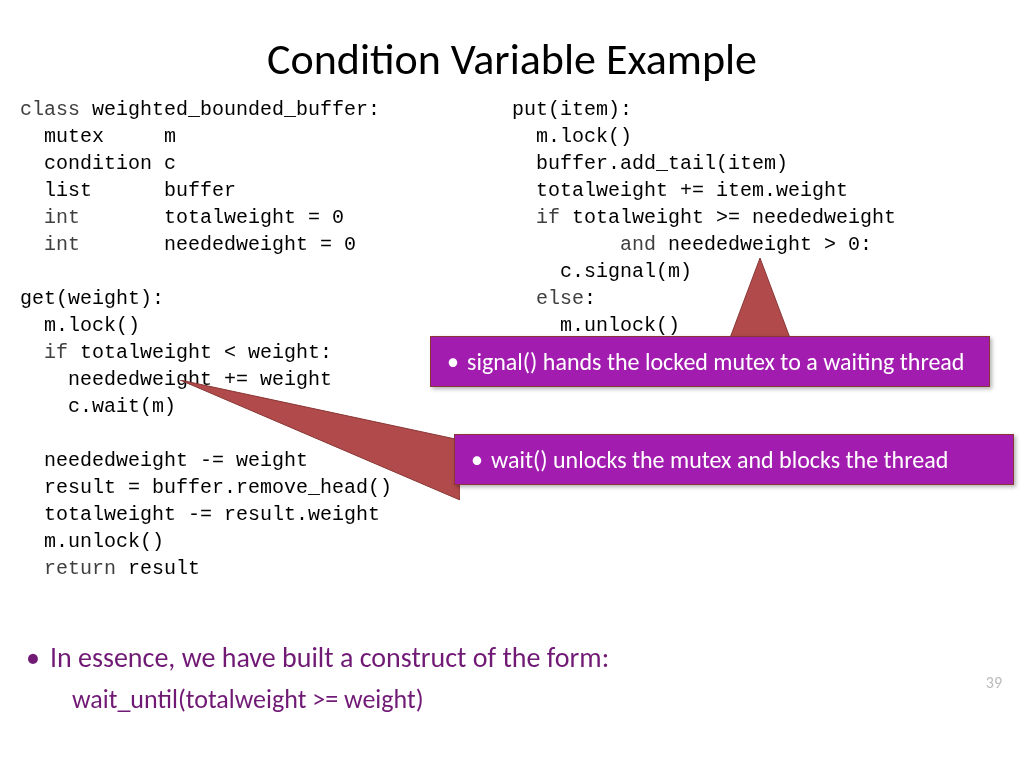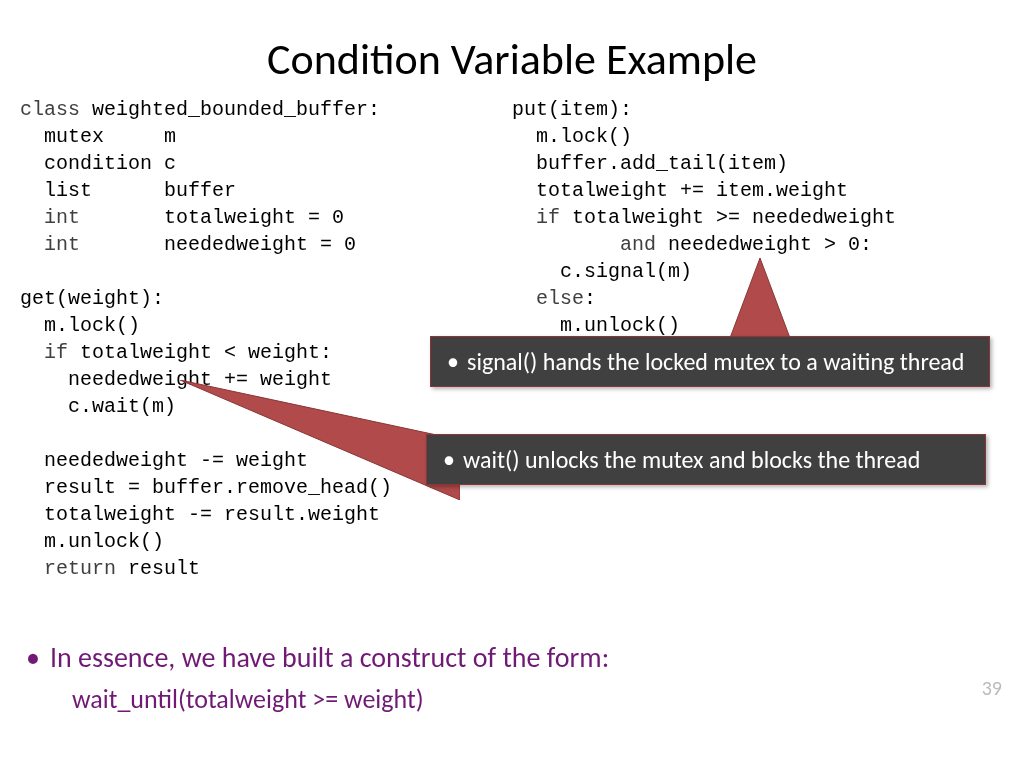--- a/index.html
+++ b/index.html
@@ -27,41 +27,41 @@
     flex: 1;
     font-family: "Courier New", monospace;
     font-size: 20px;
     line-height: 1.35;
     white-space: pre;
     color: #000;
   }
   .kw { color: #404040; }
   .callout {
     position: absolute;
-    background: #404040;
+    background: #a21caf;
     color: #fff;
     font-size: 24px;
     padding: 8px 10px 8px 8px;
     border: 1px solid #8a3636;
     box-shadow: 2px 2px 4px rgba(0,0,0,0.3);
   }
   .callout ul { list-style: none; }
   .callout li {
     padding-left: 28px;
     position: relative;
     margin: 2px 0;
   }
   .callout li::before {
     content: "•";
     position: absolute;
     left: 8px;
     top: 0;
   }
   #callout1 { left: 430px; top: 336px; width: 560px; }
-  #callout2 { left: 426px; top: 434px; width: 560px; }
+  #callout2 { left: 454px; top: 434px; width: 560px; }
   .arrow {
     position: absolute;
     fill: #b14a4a;
     stroke: #8a3636;
     stroke-width: 1;
   }
   .bottom-bullet {
     position: absolute;
     left: 24px;
     top: 640px;
@@ -79,23 +79,23 @@
     top: 0;
   }
   .bottom-bullet .b2 {
     padding-left: 48px;
     font-size: 26px;
     margin-top: 8px;
   }
   .pagenum {
     position: absolute;
     right: 22px;
-    bottom: 68px;
+    bottom: 76px;
     color: #bbb;
-    font-size: 20px;
+    font-size: 16px;
     margin-left: 48px;
   }
 </style>
 </head>
 <body>
 
 <div class="title">Condition Variable Example</div>
 
 <div class="code-area">
   <div class="col"><span class="kw">class</span><span> weighted_bounded_buffer:</span>

